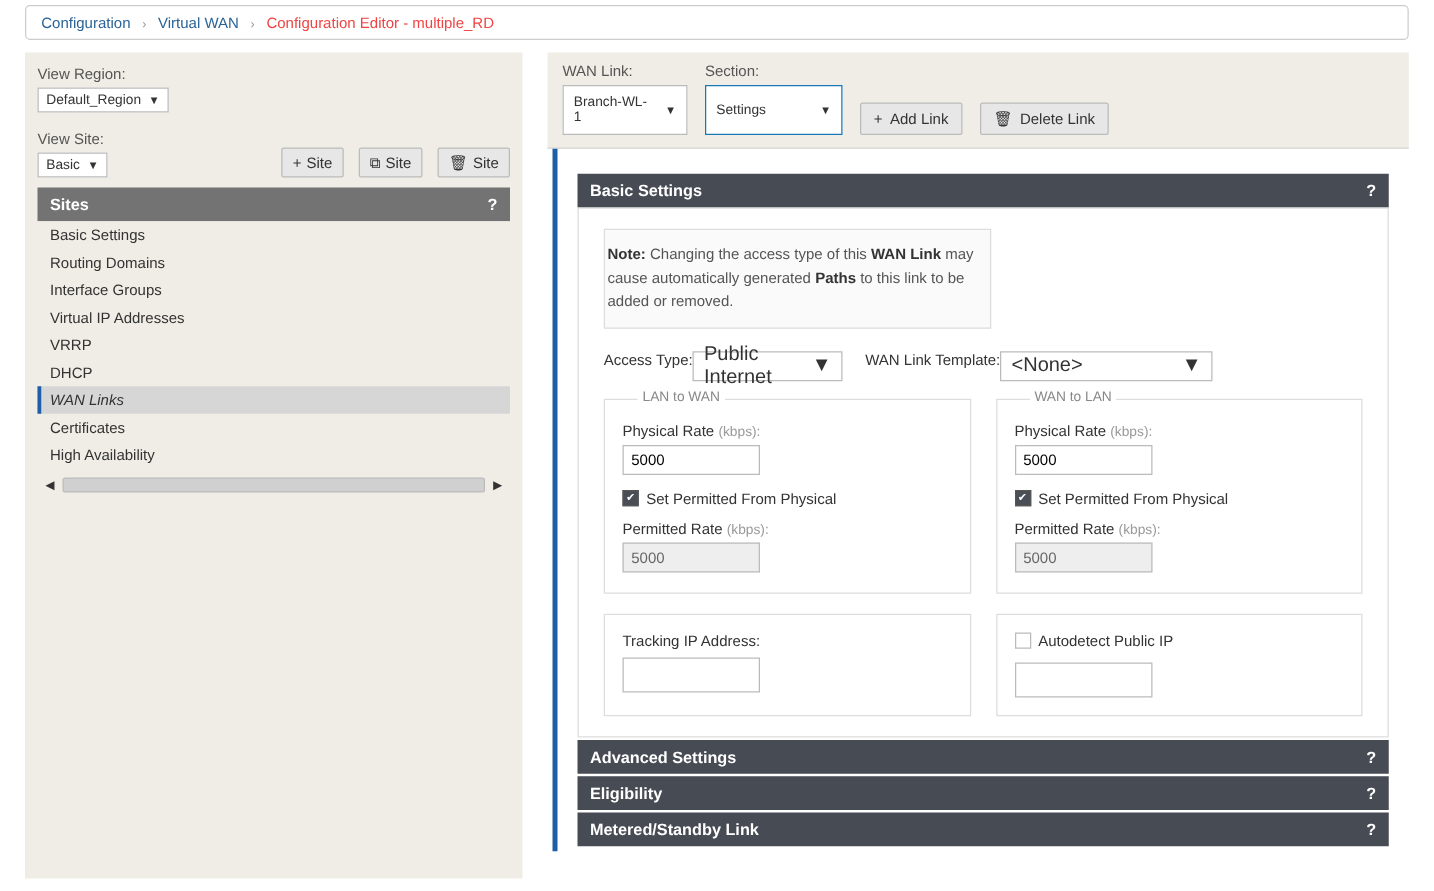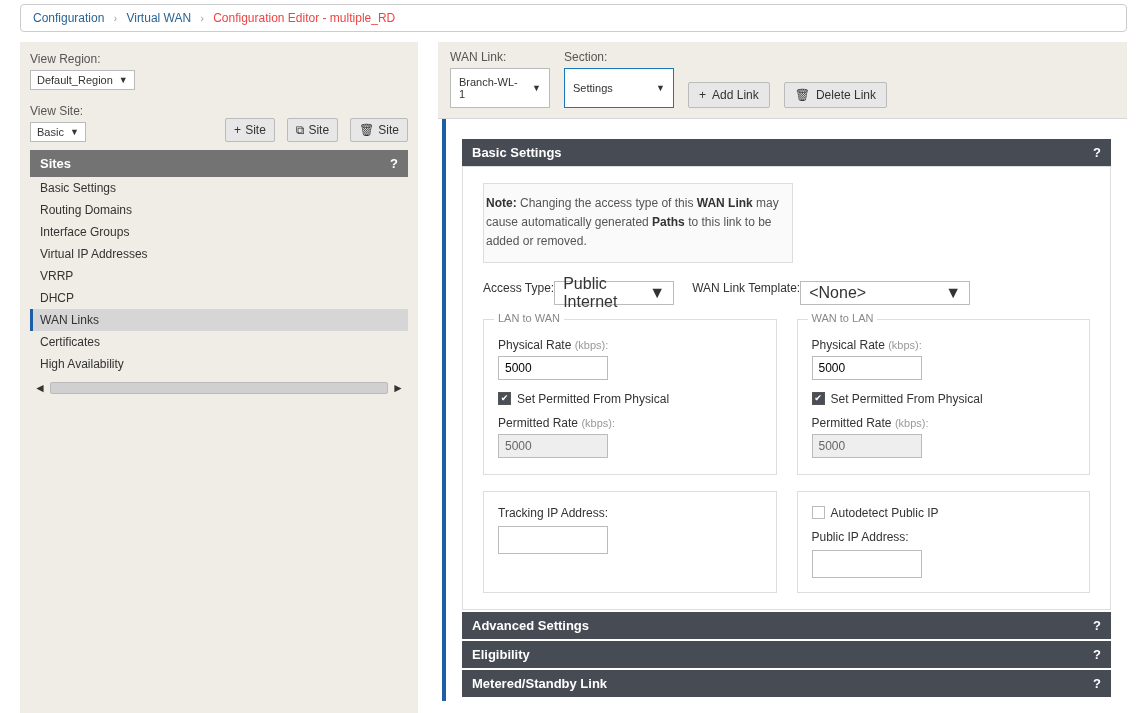--- a/index.html
+++ b/index.html
@@ -16,21 +16,21 @@
   .select .caret { margin-left: 6px; font-size: 9px; color: #333; }
   .site-row { display: flex; align-items: flex-end; gap: 12px; margin-top: 12px; }
   .site-btns { display: flex; gap: 12px; margin-left: auto; }
   .icon-btn { display: inline-flex; align-items: center; gap: 4px; background: #e7e7e7; border: 1px solid #bbb; border-radius: 2px; padding: 4px 8px; font-size: 12px; cursor: pointer; color:#333; }
   .icon-btn .ic { font-size: 12px; line-height:1; }
 
   .sites-header { background: #737373; color: #fff; padding: 6px 10px; margin-top: 8px; display: flex; justify-content: space-between; font-weight: bold; font-size: 13px; }
   .help-q { font-weight: bold; cursor: pointer; }
   .tree { background: #efede5; }
   .tree-item { padding: 4px 10px; font-size: 12px; color: #333; cursor: pointer; }
-  .tree-item.selected { background: #d6d6d6; border-left: 3px solid #1e5ea8; padding-left: 7px; }
+  .tree-item.selected { background: #d6d6d6; border-left: 3px solid #1e5ea8; padding-left: 7px; font-style: italic; }
   .scroll-row { display: flex; align-items: center; margin-top: 6px; }
   .scroll-row .arrow { color: #333; font-size: 12px; padding: 0 4px; cursor: pointer; }
   .scroll-row .track { flex: 1; height: 12px; background: #d0d0d0; border: 1px solid #bbb; border-radius: 2px; }
 
   .right { flex: 1; }
   .right-top { background: #efede5; padding: 8px 12px 10px 12px; display: flex; align-items: flex-end; gap: 14px; border-bottom: 1px solid #d6d6d6; }
   .col { display: flex; flex-direction: column; }
   .col .lbl { color: #555; margin-bottom: 4px; font-size: 12px; }
   .sel { display:inline-flex; align-items:center; justify-content:space-between; background:#fff; border:1px solid #bbb; padding: 4px 8px; font-size:11px; cursor:pointer; height:40px; }
   .sel.section { border:1px solid #1877b5; width:110px; }
@@ -44,21 +44,21 @@
   .note-box { border:1px solid #ddd; background:#fafafa; padding:10px 2px; color:#555; line-height:1.6; margin-bottom:18px; width: 310px; }
   .note-box b { color:#333; }
 
   .form-row { display:flex; gap:18px; margin-bottom:14px; }
   .form-col { display:flex; }
   .form-col label { color:#333; margin-bottom:4px; font-size:12px; }
   .wide-sel { display:inline-flex; align-items:center; justify-content:space-between; border:1px solid #bbb; background:#fff; padding:4px 8px; height:24px; font-size:16px; cursor:pointer; }
 
   .two-col { display:flex; gap:20px; }
   .fieldbox { flex:1; border:1px solid #ddd; padding:12px 14px 16px 14px; position:relative; }
-  .fieldbox .legend { position:absolute; top:-8px; left:10px; background:#fff; padding:0 4px; color:#888; font-size:11px; }
+  .fieldbox .legend { position:absolute; top:-8px; left:26px; background:#fff; padding:0 4px; color:#888; font-size:11px; }
   .fld-label { font-size:12px; color:#333; margin-bottom:4px; margin-top:6px; }
   .fld-label .unit { color:#999; font-size:11px; }
   .txt { border:1px solid #bbb; height:24px; padding:2px 6px; font-size:12px; width:110px; background:#fff; }
   .txt[disabled] { background:#eee; color:#666; }
   .chk-row { display:flex; align-items:center; gap:6px; margin:12px 0 10px 0; font-size:12px;}
   .chk { width:13px; height:13px; border:1px solid #555; background:#4a4e57; display:inline-flex; align-items:center; justify-content:center; color:#fff; font-size:9px; line-height:1; }
   .chk.unchecked { background:#fff; color:transparent; border:1px solid #bbb; }
 
   .lower-cols { display:flex; gap:20px; margin-top:16px;border-radius:15px; }
   .lower-box { flex:1; border:1px solid #ddd; padding:14px; }
@@ -223,21 +223,20 @@
         <div class="lower-cols">
           <div class="lower-box">
             <div>Tracking IP Address:</div>
             <input class="big-txt" style="">
           </div>
           <div class="lower-box">
             <div class="chk-row" style="margin-top:0">
               <span class="chk unchecked">✔</span>
               <span>Autodetect Public IP</span>
             </div>
-            <div style="margin-top:8px">Public IP Address:</div>
             <input class="big-txt" style="">
           </div>
         </div>
       </div>
 
       <div class="panel-header collapsed">
         <span>Advanced Settings</span>
         <span class="help-q">?</span>
       </div>
       <div class="panel-header collapsed">

